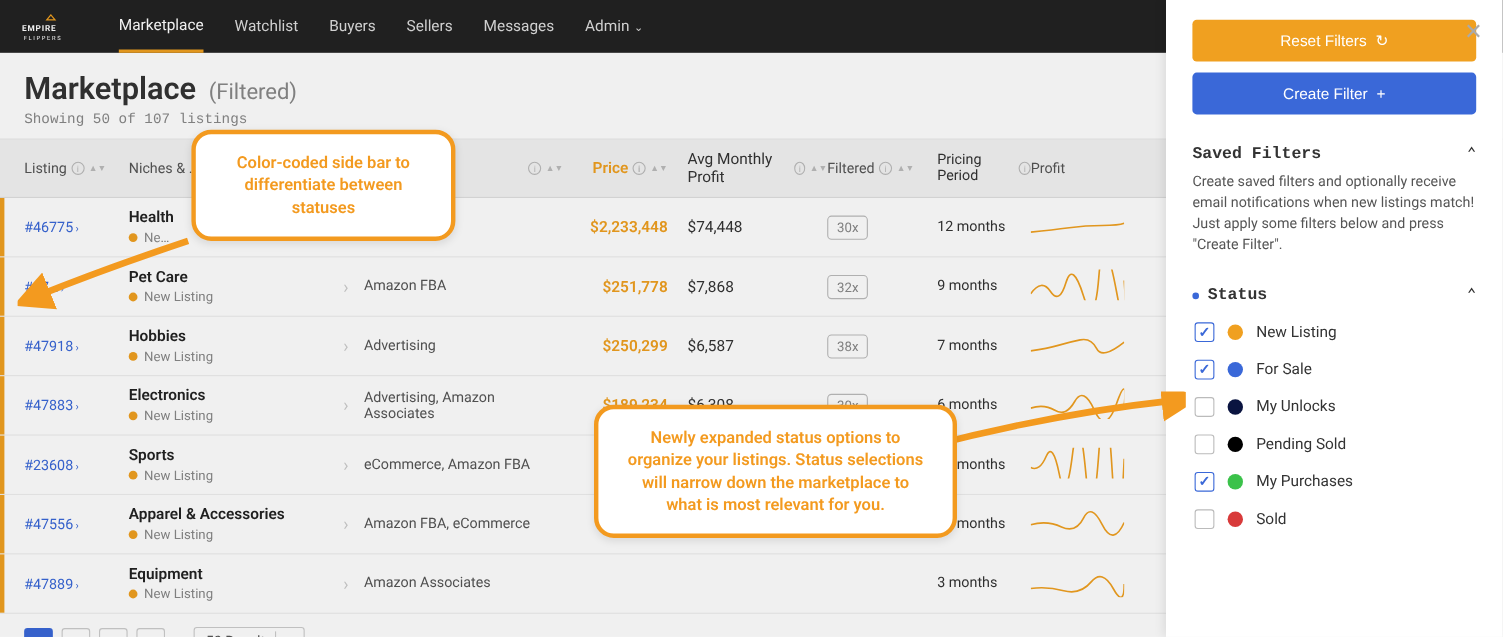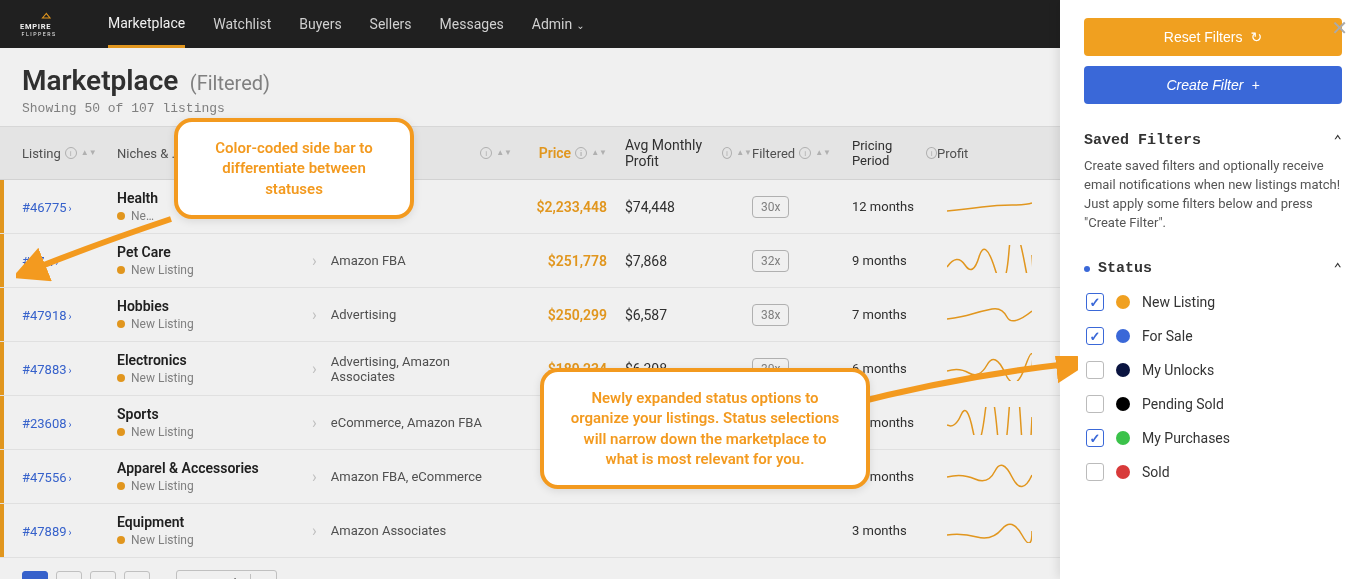--- a/index.html
+++ b/index.html
@@ -33,21 +33,21 @@
 .thead .col { display:flex; align-items:center; gap:4px; }
 .sort-icons { display:inline-flex; flex-direction:column; font-size:8px; line-height:6px; color:#bbb; }
 .info-icon { width:12px; height:12px; border:1px solid #bbb; border-radius:50%; display:inline-flex; align-items:center; justify-content:center; font-size:8px; color:#bbb; }
 .col-listing { width: 95px; }
 .col-niches { width: 195px; }
 .col-monet { width: 200px; }
 .col-price { width: 95px; text-align:right; justify-content:flex-end; }
 .col-profit { width: 145px; }
 .col-mult { width: 100px; }
 .col-period { width: 85px; }
-.col-chart { width: 95px; text-align: right; }
+.col-chart { width: 95px; }
 
 .tbody { background:#fff; }
 .row { display:flex; padding: 10px 0 10px 22px; border-bottom:1px solid #eee; position:relative; align-items:center; }
 .row::before { content:""; position:absolute; left:0; top:0; bottom:0; width:4px; background:#f0a020; }
 .row .col { }
 .row .col-listing a { color:#3a68d8; text-decoration:none; font-size:13px; }
 .row .col-listing .chev { color:#3a68d8; font-size:10px; margin-left:2px; }
 .row .niche-title { font-weight:600; font-size:14px; color:#222; }
 .row .status-line { display:flex; align-items:center; gap:6px; margin-top:3px; font-size:12px; color:#888; }
 .dot { width:8px; height:8px; border-radius:50%; display:inline-block; }
@@ -70,21 +70,21 @@
 
 
 .dim { position:absolute; inset:0; background:rgba(0,0,0,0.06); }
 
 
 .filter-panel { position:absolute; right:0; top:0; bottom:0; width:306px; background:#fff; box-shadow:-2px 0 10px rgba(0,0,0,0.1); padding:18px 24px; overflow:auto; }
 .filter-panel .close { position:absolute; right:18px; top:16px; font-size:20px; color:#aaa; cursor:pointer; }
 .filter-panel h2 { font-size:22px; font-weight:600; margin-bottom:18px; }
 .fp-btn { width:100%; padding:11px; border:none; border-radius:4px; font-size:14px; display:flex; align-items:center; justify-content:center; gap:8px; cursor:pointer; margin-bottom:10px; }
 .fp-reset { background:#f0a020; color:#fff; }
-.fp-create { background:#3a68d8; color:#fff;font-style:italic; }
+.fp-create { background:#3a68d8; color:#fff; }
 .section-head { display:flex; justify-content:space-between; align-items:center; font-weight:600; font-size:15px; margin:28px 0 8px; cursor:pointer;font-family:Liberation Mono, monospace; }
 .section-head .chev-up { font-size:14px; color:#333; }
 .section-desc { font-size:13px; color:#555; line-height:1.45; margin-bottom:16px; }
 .status-head { display:flex; align-items:center; gap:8px; }
 .blue-dot { width:6px; height:6px; border-radius:50%; background:#3a68d8; }
 .status-opts { padding-left:2px; }
 .status-opt { display:flex; align-items:center; gap:12px; padding:8px 0; font-size:14px; }
 .chkbox { width:18px; height:18px; border:1px solid #bbb; border-radius:3px; display:flex; align-items:center; justify-content:center; }
 .chkbox.checked { background:#fff; border-color:#3a68d8; }
 .chkbox.checked::after { content:"✓"; color:#3a68d8; font-size:13px; font-weight:bold; }

